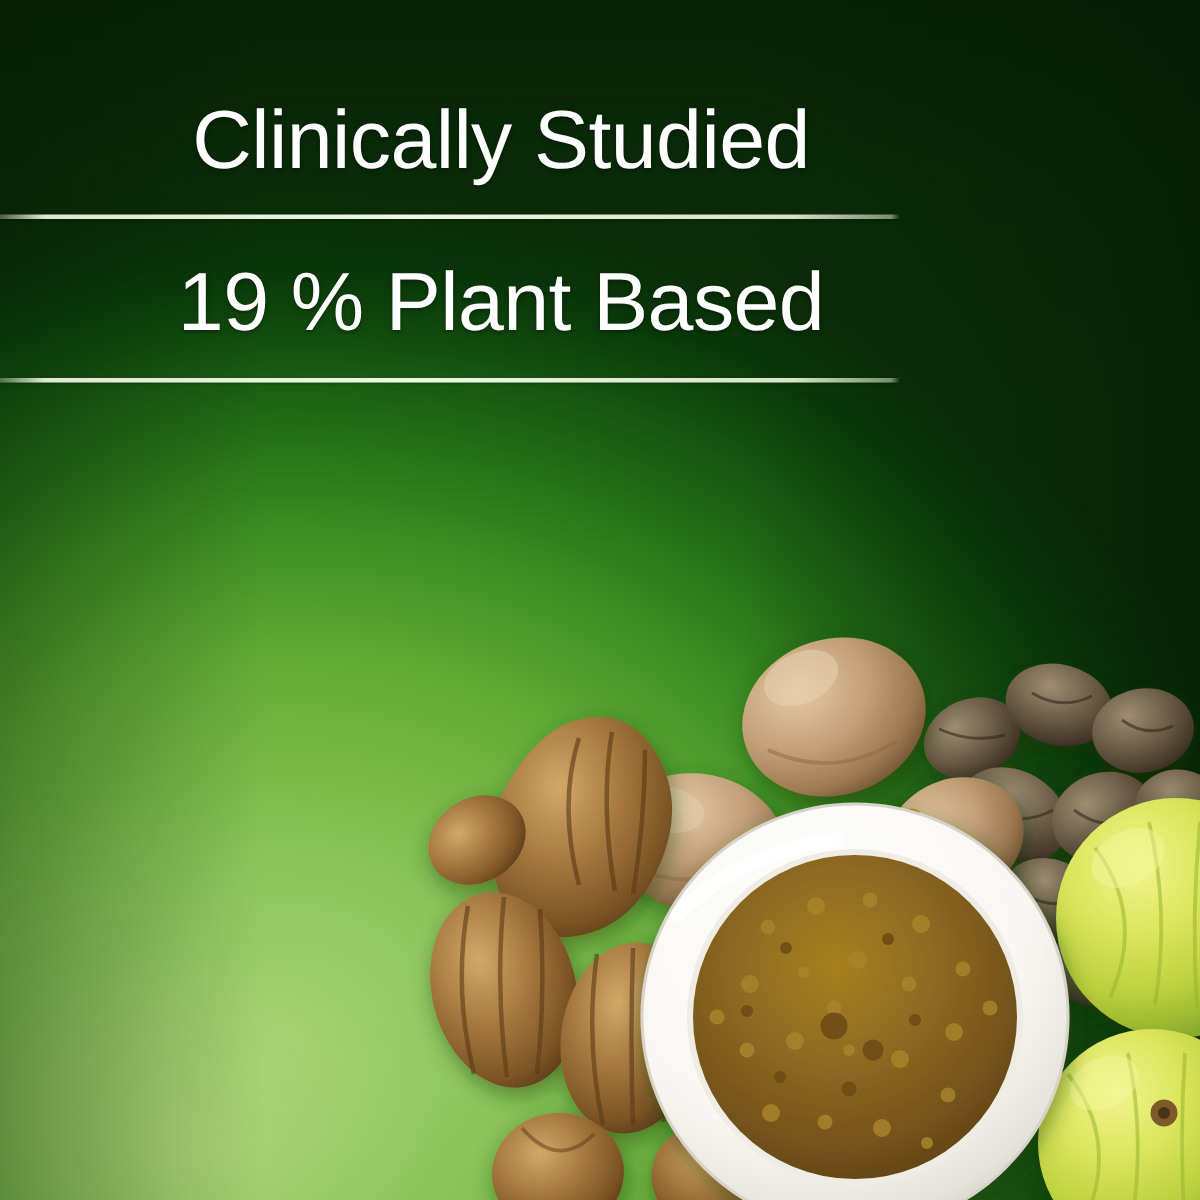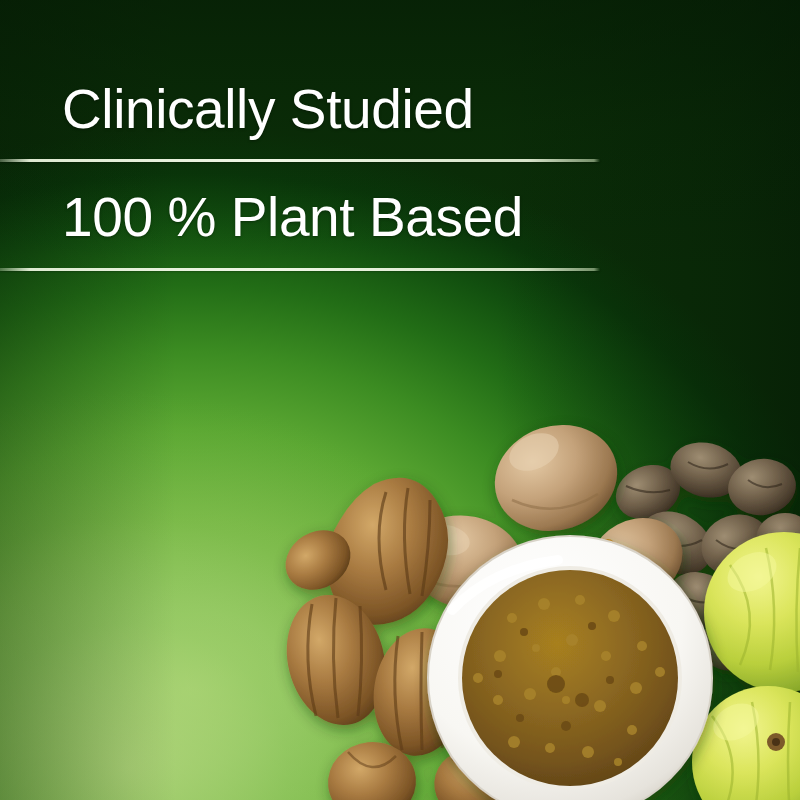--- a/index.html
+++ b/index.html
@@ -57,23 +57,24 @@
       linear-gradient(90deg, rgba(4,22,4,0.30) 0%, rgba(0,0,0,0) 22%, rgba(0,0,0,0) 62%, rgba(5,26,5,0.42) 92%, rgba(5,26,5,0.62) 100%);
     z-index:3;
   }
 
   
   .product-art { position:absolute; inset:0; z-index:4; pointer-events:none; }
 
   
   .claims {
     position:absolute;
-    left:0; top:16px;
+    left:0; top:0;
     width:620px;
     z-index:6;
+    text-align:center;
   }
 
   .claim-row { position:relative; }
 
   .claim-text {
     color:#ffffff;
     font-weight:400;
     font-size:55px;
     line-height:1.14;
     letter-spacing:-0.4px;
@@ -298,21 +299,21 @@
 
   <div class="claims">
 
     <div class="claim-row claim-1">
       <div class="claim-text">Clinically Studied</div>
     </div>
 
     <div class="divider divider-1"></div>
 
     <div class="claim-row claim-2">
-      <div class="claim-text">100 % Plant Based</div>
+      <div class="claim-text">19 % Plant Based</div>
     </div>
 
     <div class="divider divider-2"></div>
 
 
   </div>
 
 </div>
 
 </body></html>

